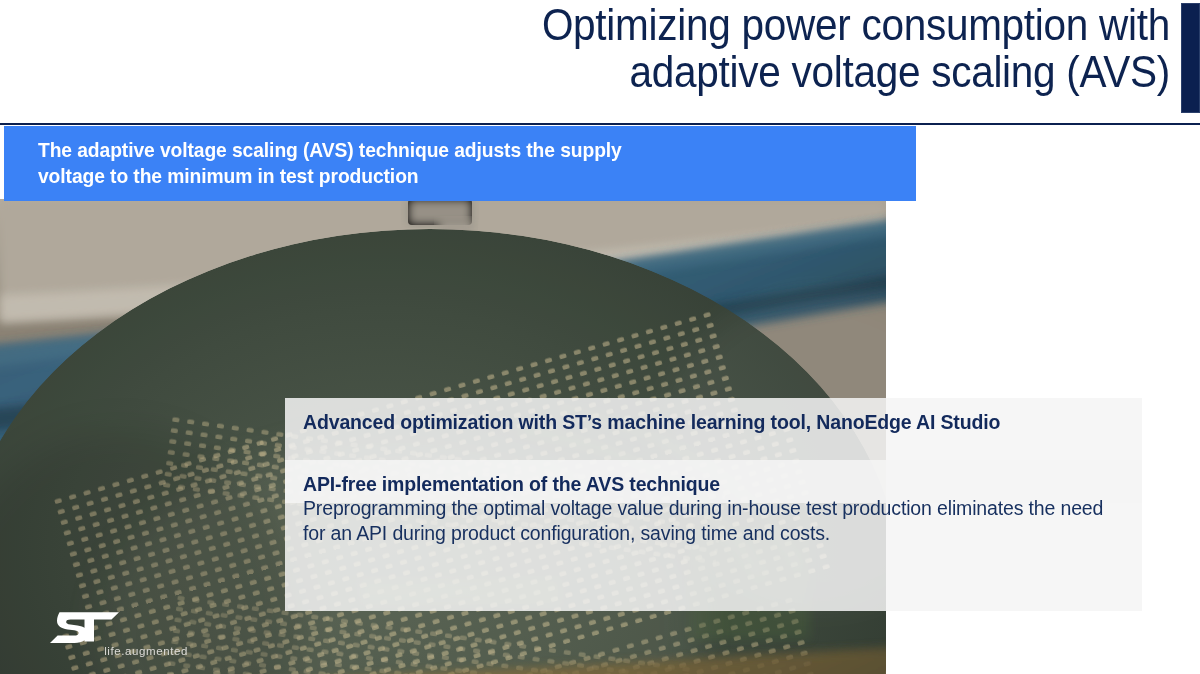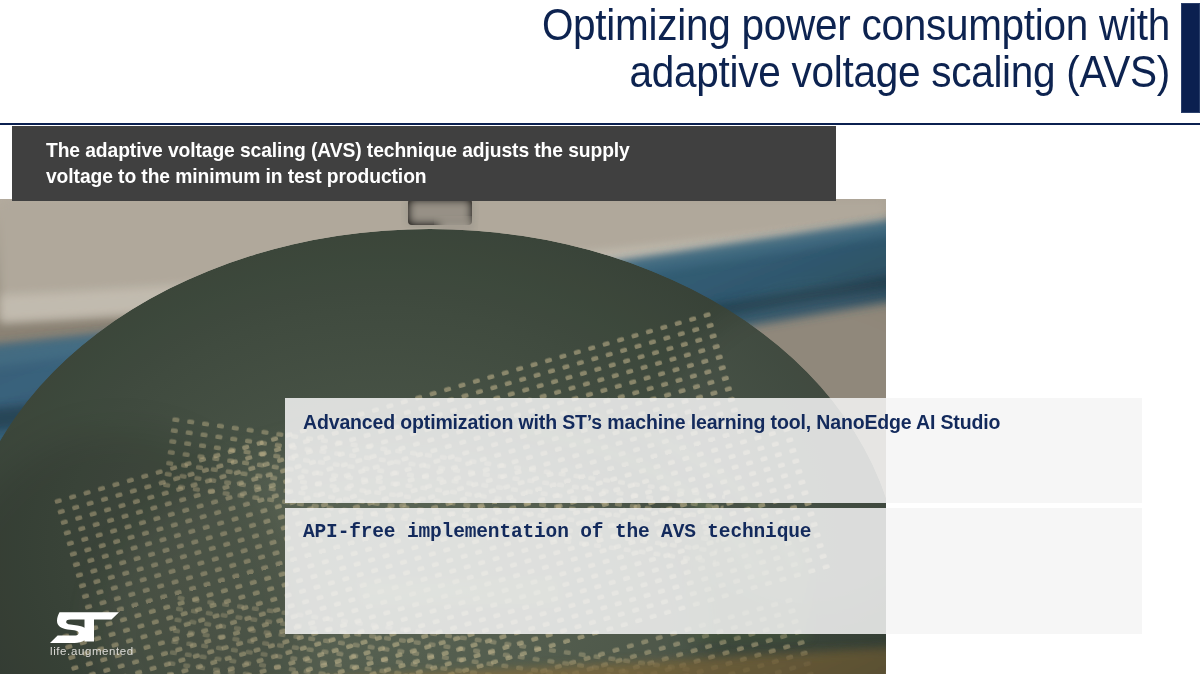--- a/index.html
+++ b/index.html
@@ -67,25 +67,25 @@
     width: 886px;
     height: 475px;
     overflow: hidden;
     background: #7d7363;
   }
   .photo svg { display: block; }
 
   
   .banner {
     position: absolute;
-    left: 12px;
+    left: 4px;
     top: 126px;
-    width: 824px;
+    width: 912px;
     height: 75px;
-    background: #404040;
+    background: #3b82f6;
     box-sizing: border-box;
     padding: 11px 20px 0 34px;
   }
   .banner-text {
     color: #ffffff;
     font-size: 20.5px;
     font-weight: bold;
     line-height: 1.28;
     letter-spacing: -0.1px;
     transform: scaleX(0.94);
@@ -97,21 +97,21 @@
   .card {
     position: absolute;
     left: 285px;
     width: 857px;
     background: rgba(245,245,245,0.86);
     box-sizing: border-box;
     padding: 12px 16px 12px 18px;
   }
   .card-1 { top: 234px; height: 103px; }
   .card-2 { top: 362px; height: 105px; margin-top: 36px; }
-  .card-3 { top: 508px; height: 126px; font-family: Liberation Mono, monospace; }
+  .card-3 { top: 460px; height: 151px; }
 
   .card-heading {
     color: #132a5c;
     font-size: 19.5px;
     font-weight: bold;
     line-height: 1.25;
     letter-spacing: -0.15px;
     margin: 0;
   }
   .card-body {
@@ -130,22 +130,23 @@
     top: 610px;
     width: 140px;
     height: 58px;
   }
   .st-logo-mark { display: block; }
   .st-logo-tag {
     color: #e8e6e2;
     font-size: 11.5px;
     letter-spacing: 0.6px;
     margin-top: 1px;
-    margin-left: 2px;
+    margin-left: 12px;
     opacity: 0.92;
+    text-align: right;
   }
 </style>
 </head>
 <body>
 
 <div class="slide">
 
   <div class="header-band"></div>
 
   <div class="slide-title">Optimizing power consumption with
@@ -261,20 +262,21 @@
 voltage to the minimum in test production</div>
   </div>
 
 
   <div class="card card-2">
     <p class="card-heading">Advanced optimization with ST’s machine learning tool, NanoEdge AI Studio</p>
   </div>
 
   <div class="card card-3">
     <p class="card-heading">API-free implementation of the AVS technique</p>
+    <p class="card-body">Preprogramming the optimal voltage value during in-house test production eliminates the need for an API during product configuration, saving time and costs.</p>
   </div>
 
   <div class="st-logo">
     <svg class="st-logo-mark" width="76" height="34" viewBox="0 0 76 34" xmlns="http://www.w3.org/2000/svg" aria-hidden="true">
       <g fill="#ffffff">
         <path d="M11.5 2.2 L71 2.2 L63.5 9.6 L46 9.6 L46 31.5 L36.5 31.5 L36.5 9.6 L22.5 9.6
                  C19.8 9.6 18.2 10.4 18.2 12.0 C18.2 13.4 19.4 14.1 22.4 14.5 L29.5 15.5
                  C36.2 16.4 39.6 19.2 39.6 24.0 C39.6 29.4 34.9 33.0 26.6 33.0 L2.0 33.0
                  L9.6 25.6 L26.0 25.6 C29.0 25.6 30.6 24.7 30.6 23.0 C30.6 21.5 29.4 20.7 26.2 20.3
                  L19.6 19.4 C12.5 18.4 9.0 15.5 9.0 10.7 C9.0 7.3 10.4 4.4 11.5 2.2 Z"></path>

